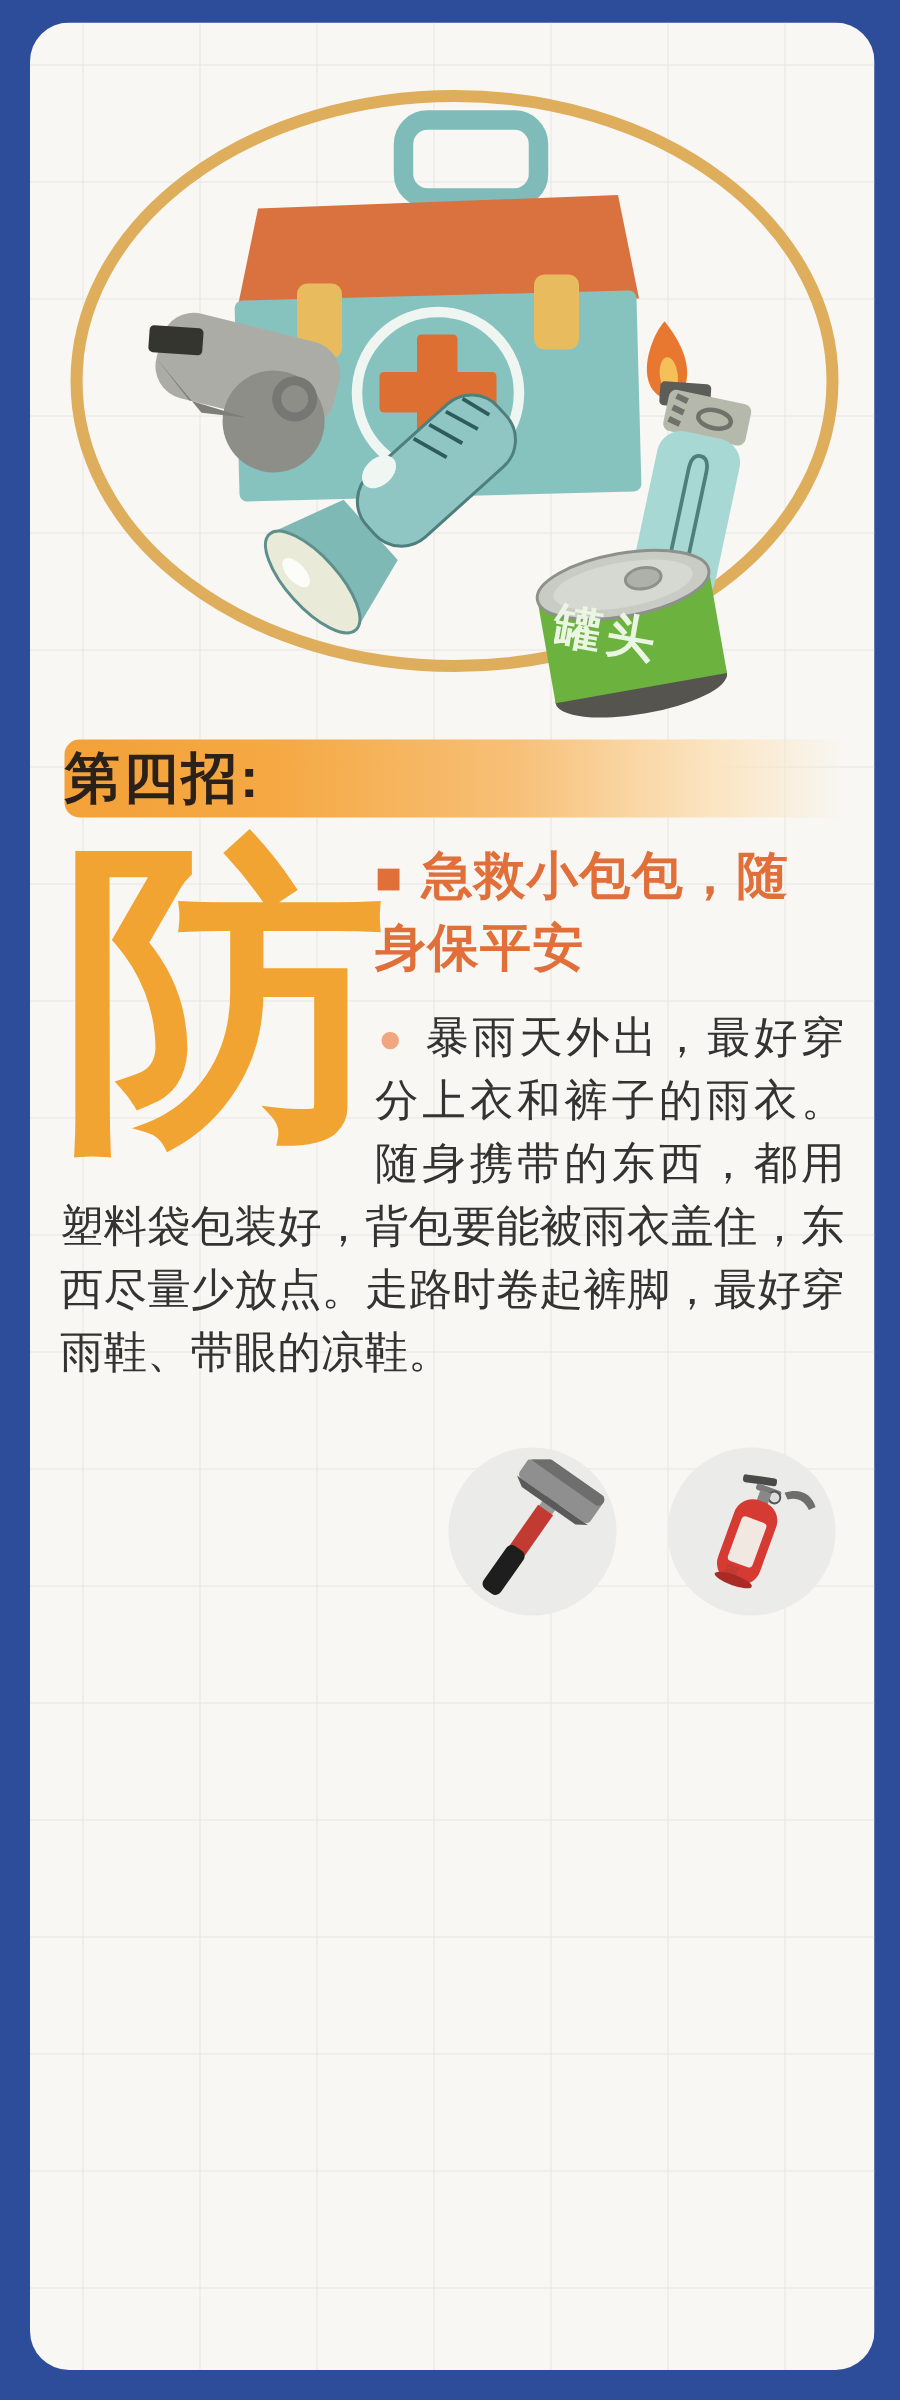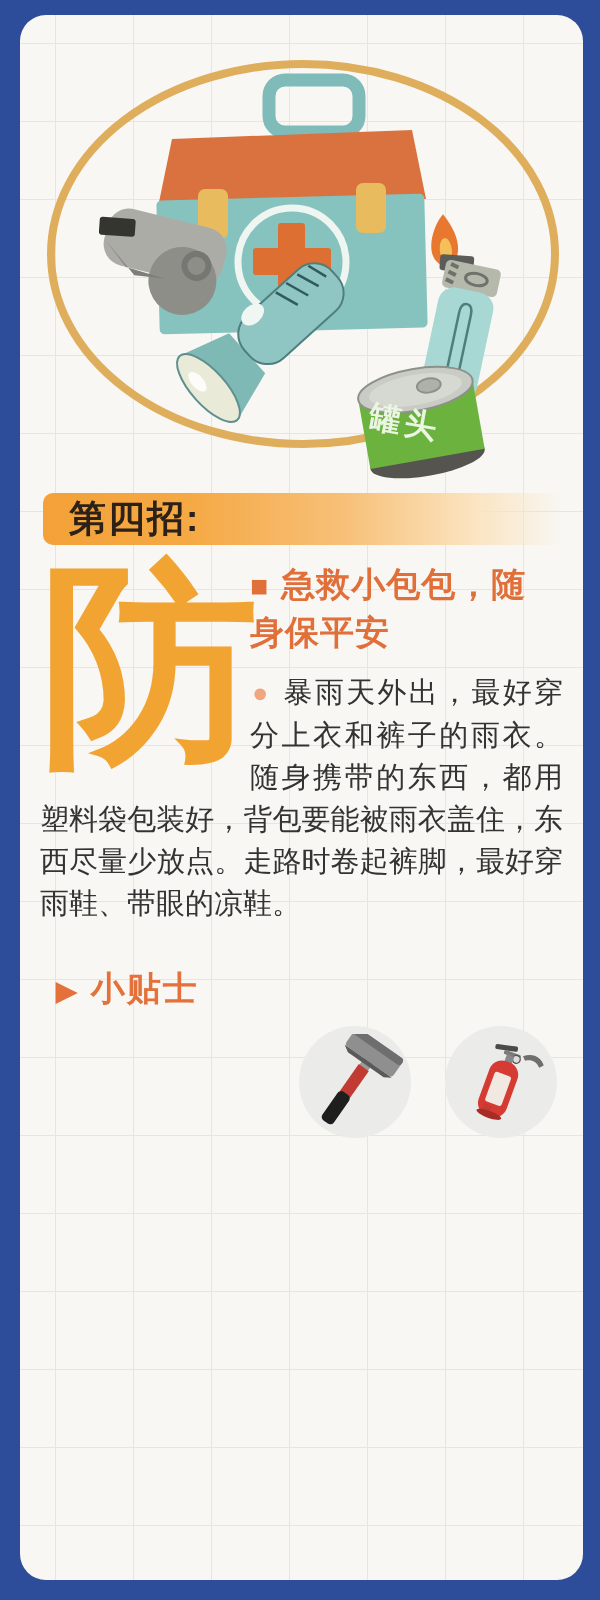--- a/index.html
+++ b/index.html
@@ -17,21 +17,21 @@
       linear-gradient(#E7E5E1 1px, transparent 1px),
       linear-gradient(90deg,#E7E5E1 1px, transparent 1px);
     background-size:78px 78px;
     background-position:35px 28px;
     overflow:hidden;
   }
   .illustration{display:block;margin:32px auto 0;}
   .section-bar{
     margin:6px 20px 0 23px;height:52px;border-radius:10px 4px 4px 10px;
     background:linear-gradient(90deg,#F3A138 0%,#F5A944 28%,#F7C078 58%,#FBE3BE 82%,rgba(252,241,223,0) 100%);
-    display:flex;align-items:center;padding-left:26px;box-sizing:border-box;
+    display:flex;align-items:center;box-sizing:border-box;
     font-size:37px;font-weight:bold;color:#2B2118;letter-spacing:2px;
   }
   .content{
     margin:12px 20px 0 20px;
     font-size:29px;line-height:42px;color:#333;text-align:justify;
   }
   .fang{
     float:left;width:202px;height:216px;margin-right:8px;
     font-size:218px;line-height:208px;font-weight:bold;color:#F2A433;
     text-align:center;
@@ -129,21 +129,20 @@
     <span>第四招:</span>
   </div>
 
   <div class="content">
     <div class="fang">防</div>
     <h2 class="headline"><span class="sq-marker">■</span><span>急救小包包，随身保平安</span></h2>
     <p class="body-para"><span class="bullet">●</span><span>暴雨天外出，最好穿分上衣和裤子的雨衣。随身携带的东西，都用塑料袋包装好，背包要能被雨衣盖住，东西尽量少放点。走路时卷起裤脚，最好穿雨鞋、带眼的凉鞋。</span></p>
   </div>
 
   <div class="tips">
-    <div class="tips-title"><span class="tri-marker">▶</span><span>小贴士</span></div>
   </div>
 
   <div class="icon-row">
     <div class="icon-circle">
       <svg width="96" height="96" viewBox="0 0 110 110">
         <g transform="translate(57,50) rotate(35)">
           <rect x="-6" y="-24" width="12" height="14" fill="#9A9A9A"></rect>
           <rect x="-7" y="-14" width="14" height="38" fill="#C23B33"></rect>
           <rect x="-8" y="22" width="16" height="40" rx="5" fill="#1E1E1E"></rect>
           <rect x="-33" y="-48" width="66" height="25" rx="4" fill="#8F8F8F"></rect>

